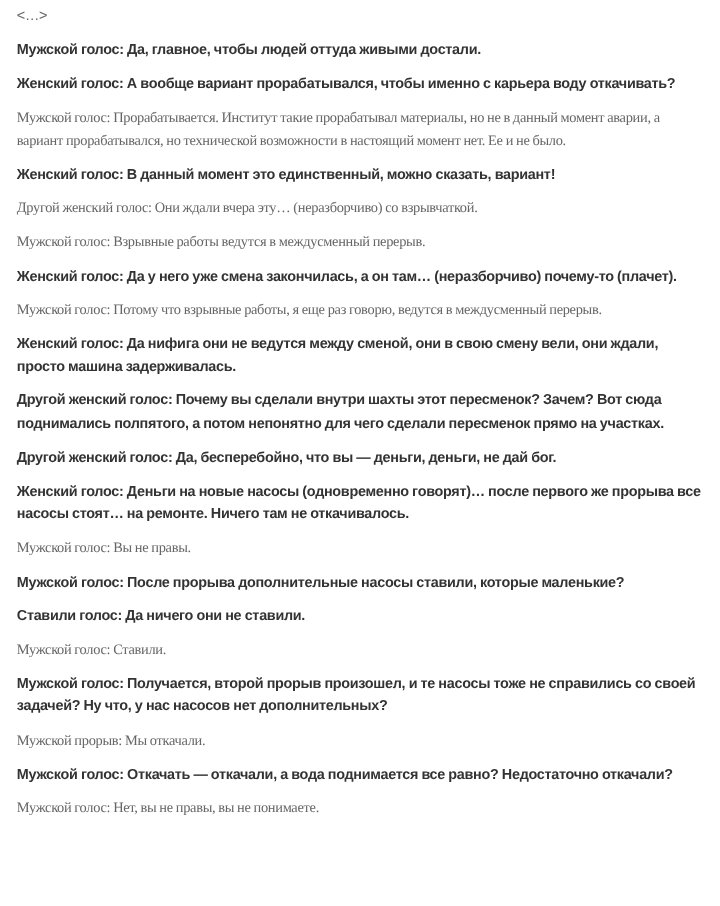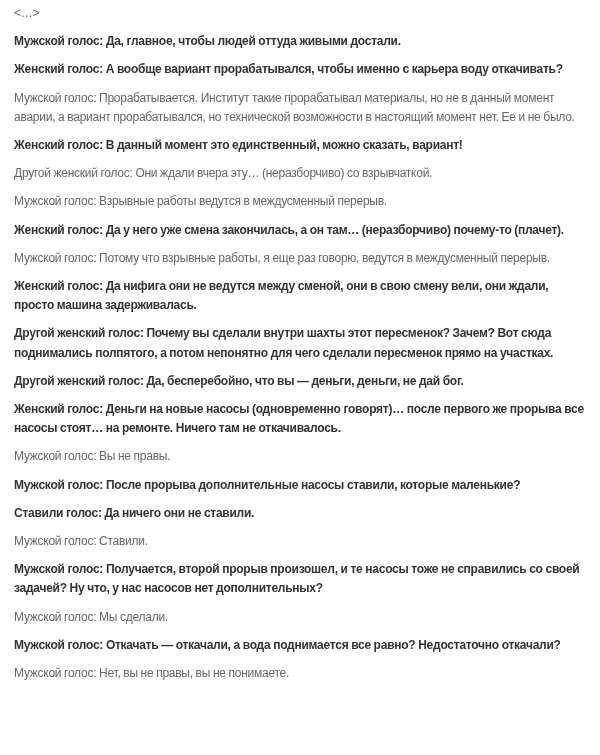--- a/index.html
+++ b/index.html
@@ -21,20 +21,21 @@
   .transcript-page p {
     margin: 0 0 9px 0;
     font-size: 12px;
     line-height: 19.2px;
     letter-spacing: -0.25px;
     word-spacing: -0.3px;
   }
   .para-regular {
     color: var(--c-regular, #666666);
     font-weight: 400;
+    font-family: Liberation Serif, serif;
   }
   .para-emphasis {
     color: var(--c-emphasis, #333333);
     font-weight: 700;
   }
   .omission {
     color: var(--c-regular, #666666);
     font-weight: 400;
   }
 </style>
@@ -53,16 +54,16 @@
   <p class="para-regular">Мужской голос: Потому что взрывные работы, я еще раз говорю, ведутся в междусменный перерыв.</p>
   <p class="para-emphasis">Женский голос: Да нифига они не ведутся между сменой, они в свою смену вели, они ждали, просто машина задерживалась.</p>
   <p class="para-emphasis">Другой женский голос: Почему вы сделали внутри шахты этот пересменок? Зачем? Вот сюда поднимались полпятого, а потом непонятно для чего сделали пересменок прямо на участках.</p>
   <p class="para-emphasis">Другой женский голос: Да, бесперебойно, что вы — деньги, деньги, не дай бог.</p>
   <p class="para-emphasis">Женский голос: Деньги на новые насосы (одновременно говорят)… после первого же прорыва все насосы стоят… на ремонте. Ничего там не откачивалось.</p>
   <p class="para-regular">Мужской голос: Вы не правы.</p>
   <p class="para-emphasis">Мужской голос: После прорыва дополнительные насосы ставили, которые маленькие?</p>
   <p class="para-emphasis">Ставили голос: Да ничего они не ставили.</p>
   <p class="para-regular">Мужской голос: Ставили.</p>
   <p class="para-emphasis">Мужской голос: Получается, второй прорыв произошел, и те насосы тоже не справились со своей задачей? Ну что, у нас насосов нет дополнительных?</p>
-  <p class="para-regular">Мужской голос: Мы сделали.</p>
+  <p class="para-regular">Мужской прорыв: Мы откачали.</p>
   <p class="para-emphasis">Мужской голос: Откачать — откачали, а вода поднимается все равно? Недостаточно откачали?</p>
   <p class="para-regular">Мужской голос: Нет, вы не правы, вы не понимаете.</p>
 </div>
 
 </body></html>

